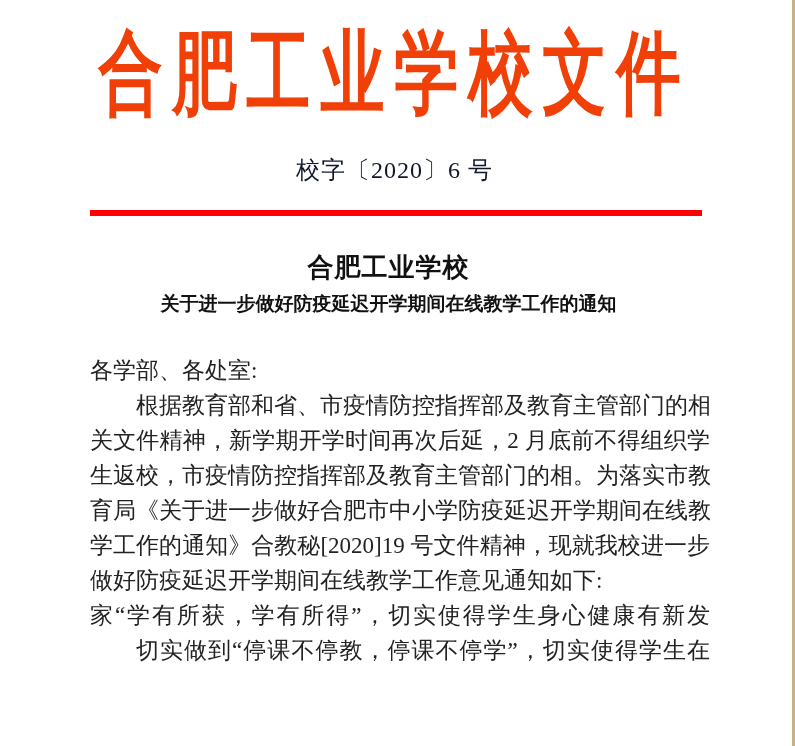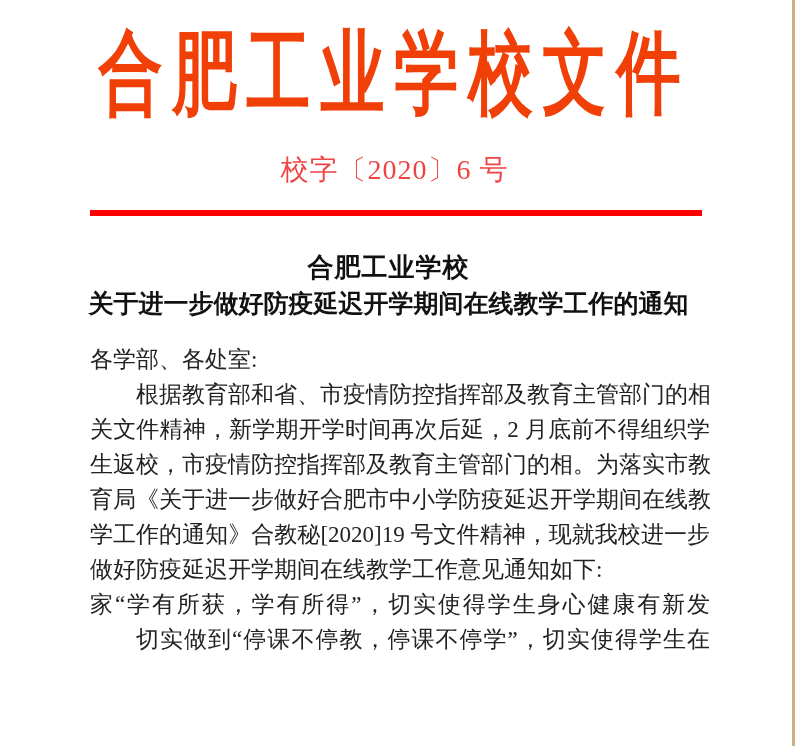--- a/index.html
+++ b/index.html
@@ -24,44 +24,44 @@
     color: #F04008;
     transform: scaleY(1.42);
     transform-origin: center top;
     white-space: nowrap;
     font-family: "Liberation Serif", "DejaVu Serif", serif;
   }
   .doc-number {
     position: absolute;
     top: 155px; left: 0; right: 3px;
     text-align: center;
-    font-size: 28px;
+    font-size: 24px;
     letter-spacing: 1px;
     line-height: 30px;
-    color: #ef4444;
+    color: #0f172a;
   }
   .red-divider {
     position: absolute;
     top: 210px; left: 90px;
     width: 612px; height: 6px;
     background: #FE0000;
   }
   .doc-title {
     position: absolute;
     top: 250px; left: 0; right: 15px;
     text-align: center;
     font-weight: bold;
     color: #111;
     line-height: 36px;
   }
   .doc-title .t1 { font-size: 26px; letter-spacing: 1px; }
-  .doc-title .t2 { font-size: 25px; letter-spacing: 0px; }
+  .doc-title .t2 { font-size: 19px; letter-spacing: 0px; }
   .body-block {
     position: absolute;
-    top: 342px; left: 90px;
+    top: 353px; left: 90px;
     width: 620px;
     font-size: 23px;
     line-height: 35px;
     color: #222;
   }
   .line {
     text-align: justify;
     text-align-last: justify;
     white-space: nowrap;
   }

